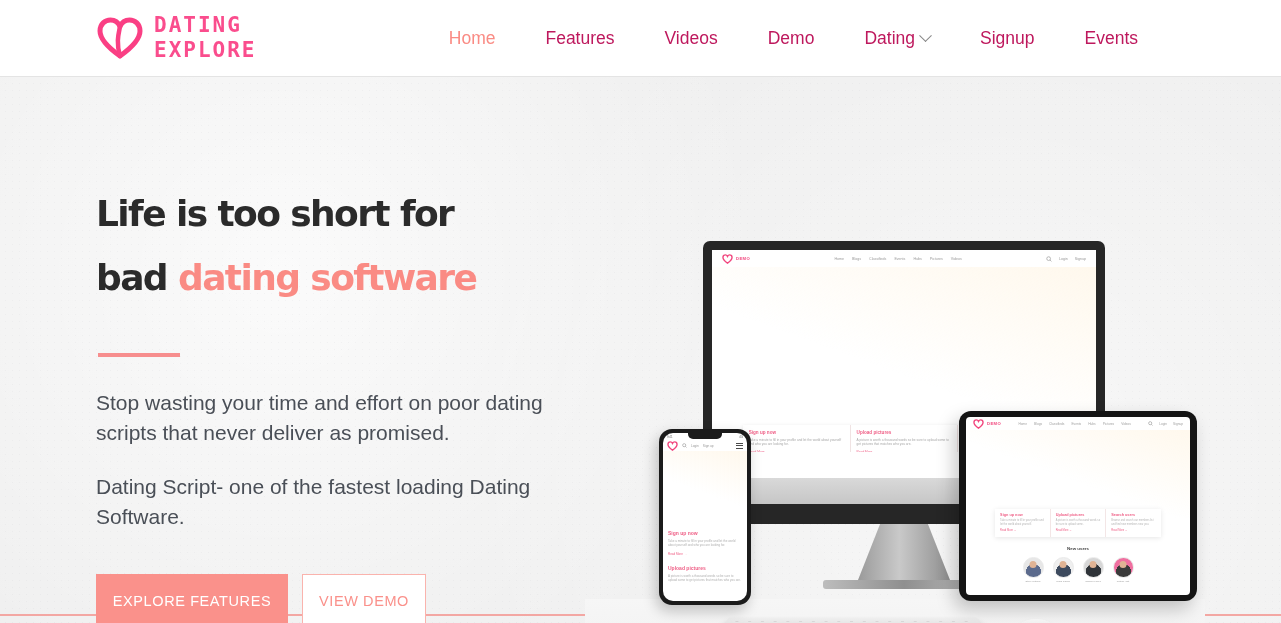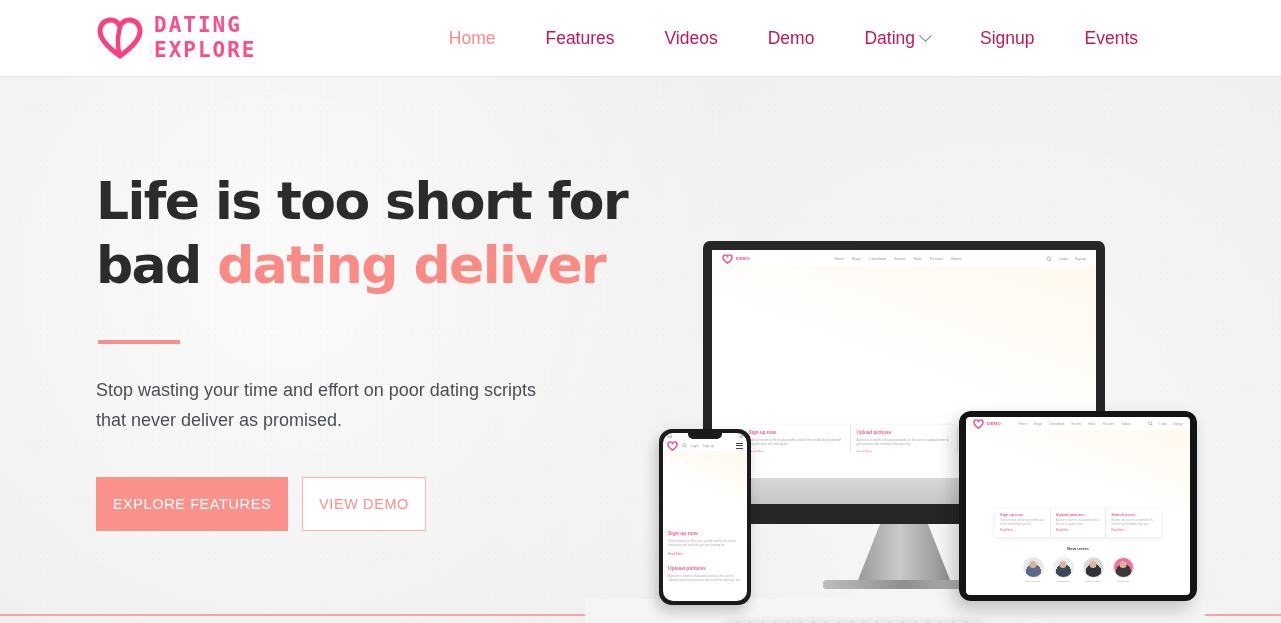--- a/index.html
+++ b/index.html
@@ -95,36 +95,37 @@
   }
 
   .hero-copy {
     position: absolute;
     left: 96px; top: 92px;
     width: 540px;
     z-index: 5;
   }
   .headline {
     font-family: "DejaVu Sans", sans-serif;
-    font-size: 52px;
+    font-size: 36px;
     line-height: 64px;
     font-weight: 700;
     letter-spacing: -1.6px;
     color: #2b2b2b;
+    margin-top: 13px;
   }
   .headline .accent { color: #fa8b84; }
 
   .rule {
     width: 82px; height: 4px;
     background: #f78e8e;
     margin: 43px 0 0 2px;
   }
   .lede {
     margin-top: 31px;
-    font-size: 18px;
+    font-size: 21px;
     line-height: 30px;
     color: #4a4f57;
     max-width: 455px;
   }
   .lede.second { margin-top: 24px; max-width: 520px; }
 
   .cta-row {
     margin-top: 42px;
     display: flex;
     align-items: stretch;
@@ -399,26 +400,27 @@
       <span>Events</span>
     </a>
   </nav>
 </header>
 
 <section class="hero">
 
   <div class="hero-copy">
     <h1 class="headline">
       <span>Life is too short for</span><br>
-      <span>bad </span><span class="accent">dating deliver</span>
+      <span>bad </span><span class="accent">dating software</span>
     </h1>
 
     <div class="rule"></div>
 
     <p class="lede">Stop wasting your time and effort on poor dating scripts that never deliver as promised.</p>
+    <p class="lede second">Dating Script- one of the fastest loading Dating Software.</p>
 
     <div class="cta-row">
       <a class="btn btn-primary" href="#">EXPLORE FEATURES</a>
       <a class="btn btn-ghost" href="#">VIEW DEMO</a>
     </div>
   </div>
 
   <div class="devices">
     <div class="desk"></div>
 

